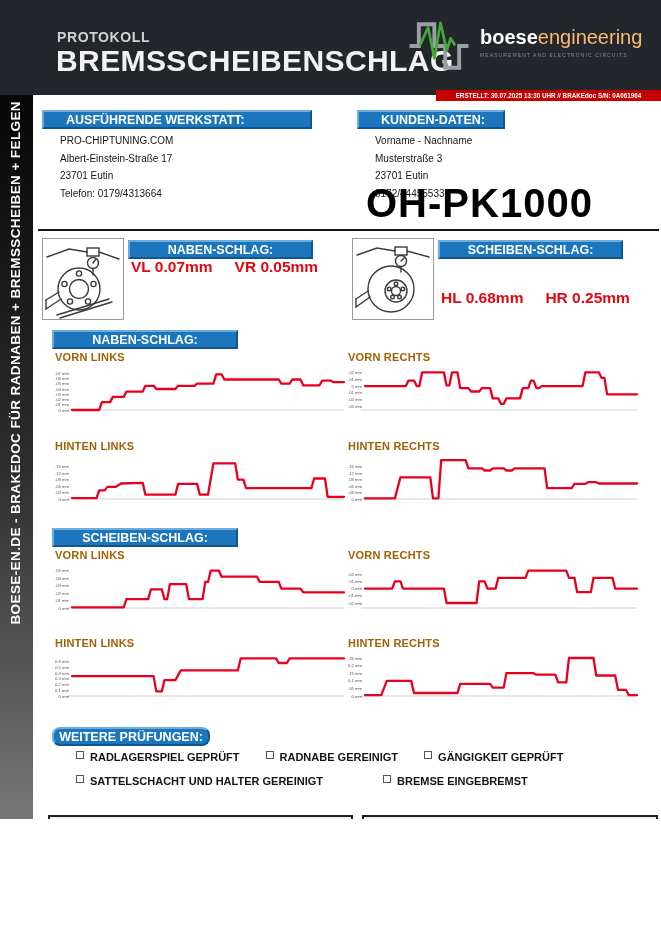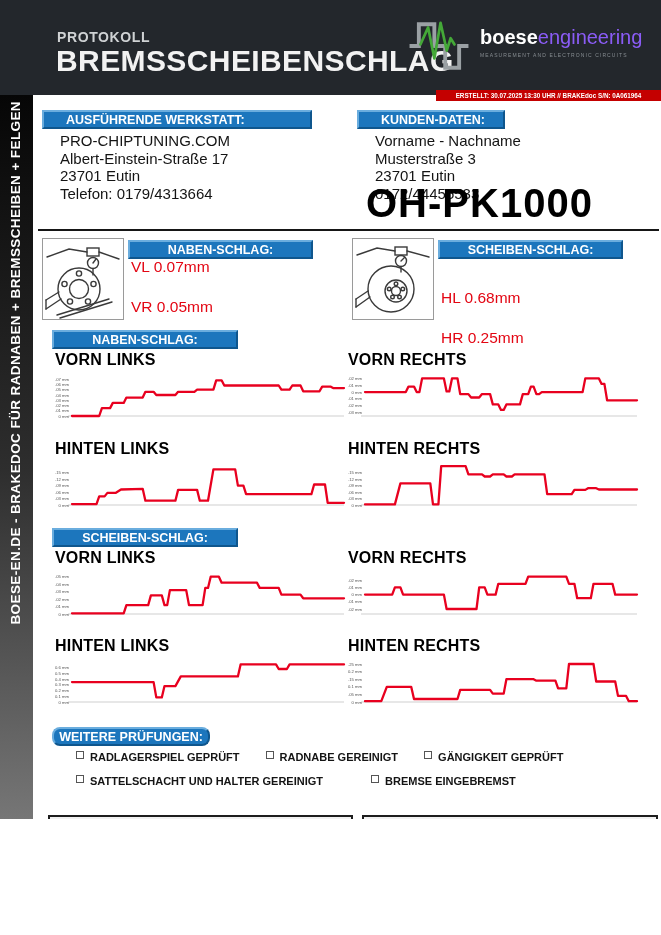--- a/index.html
+++ b/index.html
@@ -7,51 +7,51 @@
   .page { position:relative; width:661px; height:819px; background:#ffffff; overflow:hidden; }
 
   
   .header { position:absolute; left:0; top:0; width:661px; height:95px; background:#23272c; }
   .header-sub { position:absolute; left:57px; top:29px; font-size:14px; font-weight:bold; color:#cfd2d4; letter-spacing:.6px; }
   .header-title { position:absolute; left:56px; top:44px; font-size:30px; font-weight:bold; color:#f2f2f2; letter-spacing:.4px; }
   .logo { position:absolute; left:408px; top:16px; display:flex; align-items:flex-start; }
   .logo-mark { width:62px; height:60px; margin-right:10px; }
   .brand { font-size:20px; margin-top:10px; white-space:nowrap; }
   .brand .b1 { color:#ffffff; font-weight:bold; }
-  .brand .b2 { color:#8b5cf6; }
+  .brand .b2 { color:#fdba74; }
   .tagline { font-size:5px; color:#878d92; letter-spacing:1.1px; margin-top:3px; white-space:nowrap; }
   .created-bar { position:absolute; left:436px; top:90px; width:225px; height:11px; background:#c40000;
                  color:#fff; font-size:6.3px; font-weight:bold; display:flex; align-items:center;
                  justify-content:center; white-space:nowrap; }
 
   
   .sidebar { position:absolute; left:0; top:95px; width:33px; height:835px;
              background:linear-gradient(180deg,#060606 0%,#2e2e2e 45%,#8d8d8d 100%); }
   .sidebar span { position:absolute; top:6px; left:8px; writing-mode:vertical-rl; transform:rotate(180deg);
                   color:#ffffff; font-weight:bold; font-size:13.5px; letter-spacing:.4px; white-space:nowrap; }
 
   
   .bluebar { position:absolute; background:#1c76bd; border:2px solid;
              border-color:#6aadde #0f568d #0f568d #6aadde; color:#fff; font-weight:bold;
              font-size:12.5px; display:flex; align-items:center; white-space:nowrap; }
   .bluebar.pad { padding-left:22px;text-align:right; }
   .bluebar.center { justify-content:center; }
 
-  .info-lines { position:absolute; font-size:15px; color:#141414; line-height:17.5px; }
+  .info-lines { position:absolute; font-size:10px; color:#141414; line-height:17.5px; }
   .plate { position:absolute; left:366px; top:181px; font-size:40px; font-weight:bold; color:#000; letter-spacing:1px; }
 
   .section-rule { position:absolute; left:38px; top:229px; width:621px; height:2px; background:#161616; }
 
   .illus { position:absolute; width:82px; height:82px; border:1px solid #9a9a9a; background:#fff; }
   .illus svg { width:100%; height:100%; }
 
-  .runout-vals { position:absolute; display:flex; gap:22px; font-size:15.5px; font-weight:normal; color:#e30613; white-space:nowrap;flex-direction:column; }
+  .runout-vals { position:absolute; display:flex; gap:22px; font-size:15.5px; font-weight:bold; color:#e30613; white-space:nowrap; }
 
   .chart { position:absolute; width:292px; }
-  .chart-title { font-size:16px; font-weight:bold; color:#000000; letter-spacing:.2px; margin-bottom:1px; }
+  .chart-title { font-size:11px; font-weight:bold; color:#a16207; letter-spacing:.2px; margin-bottom:1px; }
 
   .checks-row { position:absolute; display:flex; gap:26px; font-size:11px; font-weight:bold; color:#141414; white-space:nowrap; }
   .check { display:flex; cursor:default; }
   .box { width:8px; height:8px; border:1.2px solid #555; margin-right:6px; flex:0 0 auto; background:#fff; }
 
   .sig { position:absolute; top:815px; height:90px; background:#f1f1f1; border:2px solid #1d1d1d;
          padding:3px 4px; font-size:7px; font-weight:bold; color:#111; }
   .footer-bar { position:absolute; left:33px; top:924px; width:628px; height:11px; background:#1c76bd; }
 </style>
 </head>
@@ -278,21 +278,21 @@
       </span>
     <span class="check">
         <span class="box"></span>
         <span>RADNABE GEREINIGT</span>
       </span>
     <span class="check">
         <span class="box"></span>
         <span>GÄNGIGKEIT GEPRÜFT</span>
       </span>
   </div>
-  <div class="checks-row" style="left:76px; top:775px; gap:48px;">
+  <div class="checks-row" style="left:76px; top:775px; gap:60px;">
     <span class="check">
         <span class="box"></span>
         <span>SATTELSCHACHT UND HALTER GEREINIGT</span>
       </span>
     <span class="check">
         <span class="box"></span>
         <span>BREMSE EINGEBREMST</span>
       </span>
   </div>
 

